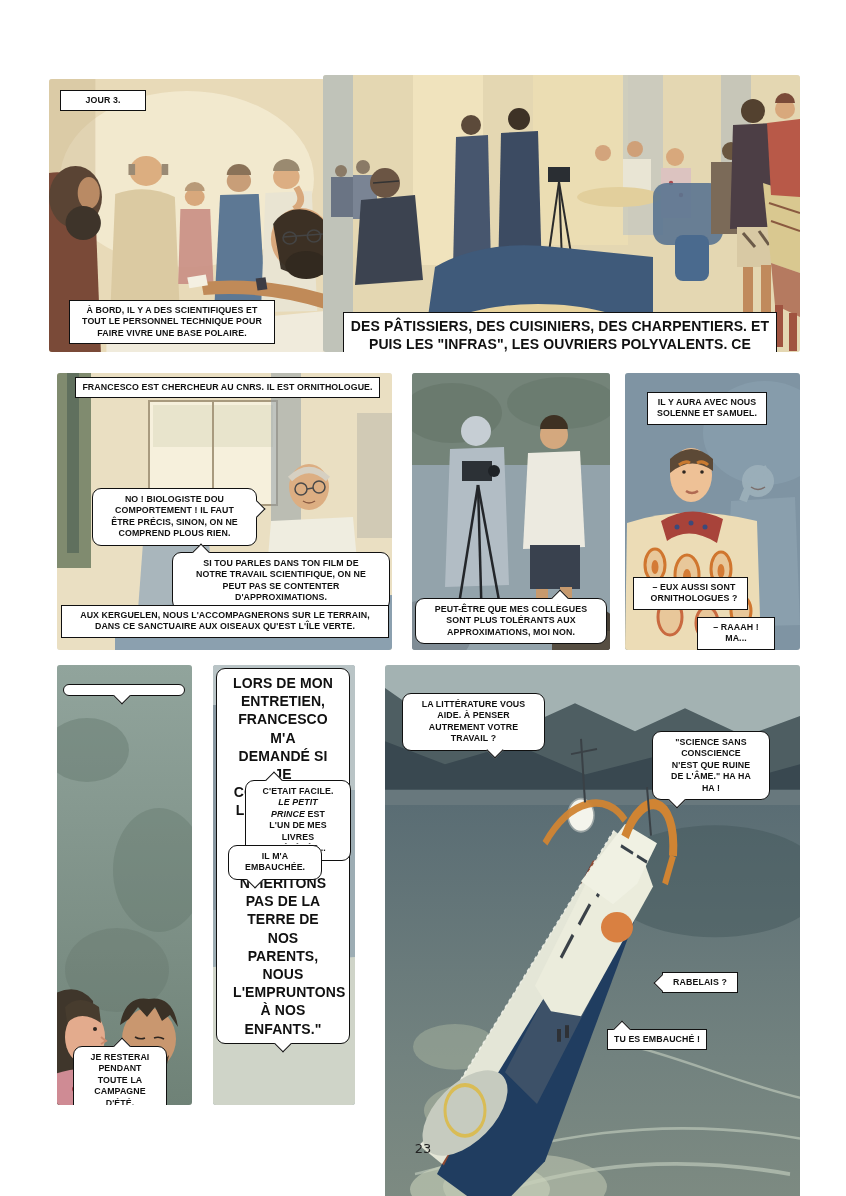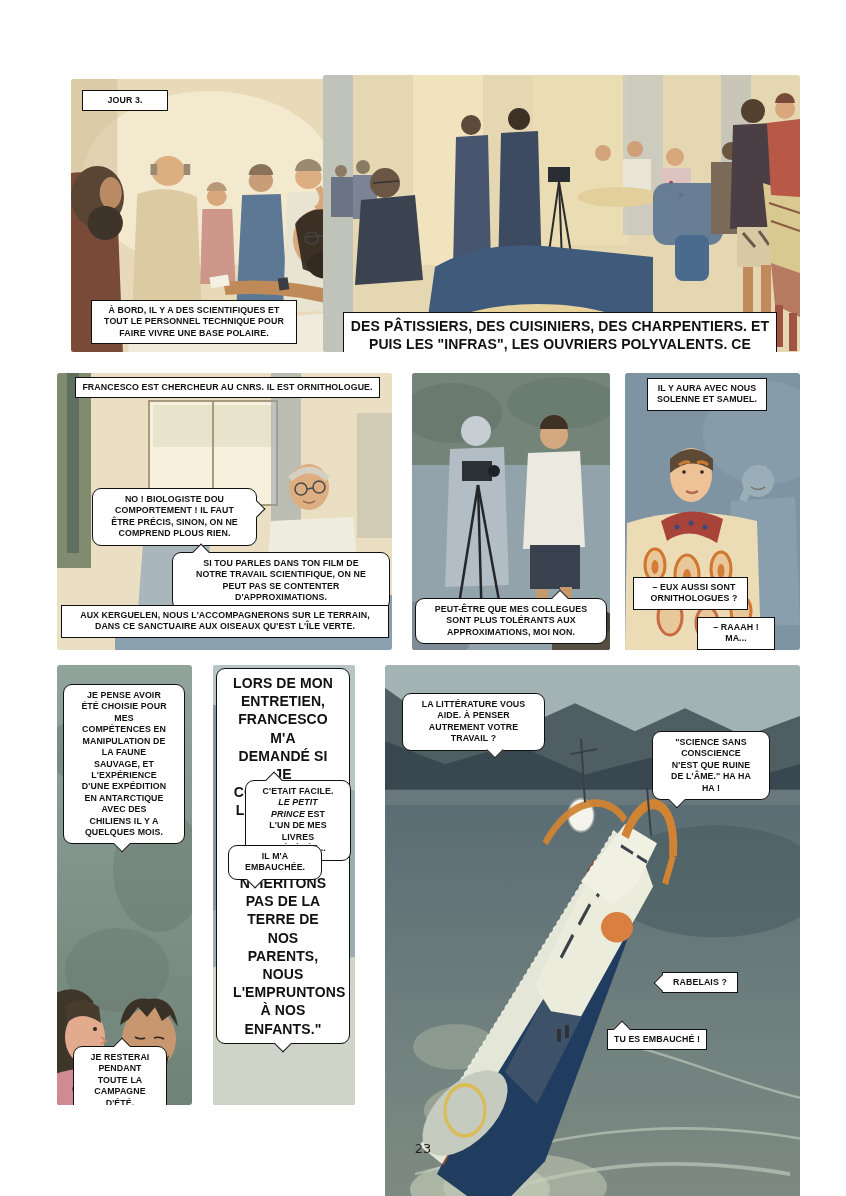--- a/index.html
+++ b/index.html
@@ -20,21 +20,21 @@
   .t-left{left:-6.8px;transform:rotate(45deg);border-left:1.6px solid #101010;border-bottom:1.6px solid #101010;}
   .t-right{right:-6.8px;transform:rotate(45deg);border-top:1.6px solid #101010;border-right:1.6px solid #101010;}
   .pagenum{position:absolute;left:0;right:0;bottom:40px;text-align:center;
       font-size:13px;color:#222;font-family:"DejaVu Sans",sans-serif;}
 </style>
 </head>
 <body>
 
 <div class="page">
 
-  <section class="panel" id="p1" style="left:71px;top:79px;width:276px;height:273px">
+  <section class="panel" id="p1" style="left:49px;top:79px;width:276px;height:273px">
     <svg class="art" viewBox="0 0 250 273" preserveAspectRatio="none">
       <rect width="250" height="273" fill="#e8dab8"></rect>
       <ellipse cx="125" cy="100" rx="115" ry="88" fill="#f3ead0" opacity=".9"></ellipse>
       <rect width="42" height="273" fill="#cdb890" opacity=".45"></rect>
       <g>
         <path d="M-5,95 Q32,85 42,130 L47,273 L-5,273 Z" fill="#7a4a38"></path>
         <ellipse cx="24" cy="118" rx="24" ry="31" fill="#5a4434"></ellipse>
         <ellipse cx="36" cy="114" rx="10" ry="16" fill="#b98a64"></ellipse>
         <ellipse cx="31" cy="144" rx="16" ry="17" fill="#3e342a"></ellipse>
       </g>
@@ -265,21 +265,21 @@
         <circle cx="80" cy="154" r="2.5" fill="#3c4a7a"></circle>
         <ellipse cx="66" cy="102" rx="21" ry="27" fill="#eec196"></ellipse>
         <path d="M45,86 Q66,66 88,86 L88,98 Q66,82 45,100 Z" fill="#5c4936"></path>
         <path d="M54,92 q6,-5 11,-2" stroke="#c97a30" stroke-width="3" fill="none"></path>
         <path d="M72,90 q6,-3 11,2" stroke="#c97a30" stroke-width="3" fill="none"></path>
         <circle cx="59" cy="99" r="1.8" fill="#2e2620"></circle>
           <circle cx="77" cy="99" r="1.8" fill="#2e2620"></circle>
         <path d="M61,118 q6,4 12,0" stroke="#b06a52" stroke-width="2.5" fill="none"></path>
       </g>
     </svg>
-    <div class="caption" style="left:22px;top:5px;width:120px;">
+    <div class="caption" style="left:22px;top:19px;width:120px;">
       <span>IL Y AURA AVEC NOUS SOLENNE ET SAMUEL.</span>
     </div>
     <div class="caption" style="left:8px;top:204px;width:115px;padding-left:12px;">
       <span>– EUX AUSSI SONT ORNITHOLOGUES ?</span>
     </div>
     <div class="caption" style="left:72px;top:244px;width:78px;">
       <span>– RAAAH ! MA...</span>
     </div>
   </section>
 
@@ -309,21 +309,20 @@
       <g>
         <ellipse cx="92" cy="374" rx="27" ry="31" fill="#c9976f"></ellipse>
         <path d="M63,360 Q68,330 92,334 Q116,330 121,362 L113,350 L105,356 L98,342 L90,352 L81,342 L72,354 Z" fill="#3a3126"></path>
         <path d="M72,392 Q92,414 112,390 L109,404 Q92,418 76,404 Z" fill="#463a2c"></path>
         <path d="M78,372 q5,3 10,1" stroke="#2e2620" stroke-width="1.6" fill="none"></path>
         <path d="M97,373 q5,-2 10,1" stroke="#2e2620" stroke-width="1.6" fill="none"></path>
         <path d="M86,398 q7,4 13,0" stroke="#2e2620" stroke-width="1.5" fill="none"></path>
       </g>
     </svg>
     <div class="balloon" style="left:6px;top:19px;width:122px;">
-      <span>JE PENSE AVOIR ÉTÉ CHOISIE POUR MES COMPÉTENCES EN MANIPULATION DE LA FAUNE SAUVAGE, ET L'EXPÉRIENCE D'UNE EXPÉDITION EN ANTARCTIQUE AVEC DES CHILIENS IL Y A QUELQUES MOIS.</span>
       <i class="tail t-down" style="left:52px"></i>
     </div>
     <div class="balloon" style="left:16px;top:381px;width:94px;">
       <span>JE RESTERAI PENDANT TOUTE LA CAMPAGNE D'ÉTÉ.</span>
       <i class="tail t-up" style="left:42px"></i>
     </div>
   </section>
 
   <section class="panel" id="p7" style="left:213px;top:665px;width:142px;height:440px">
     <svg class="art" viewBox="0 0 142 440" preserveAspectRatio="none">

